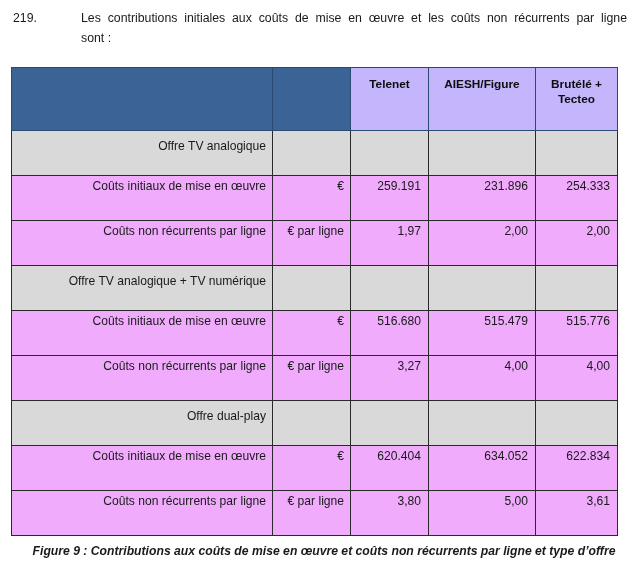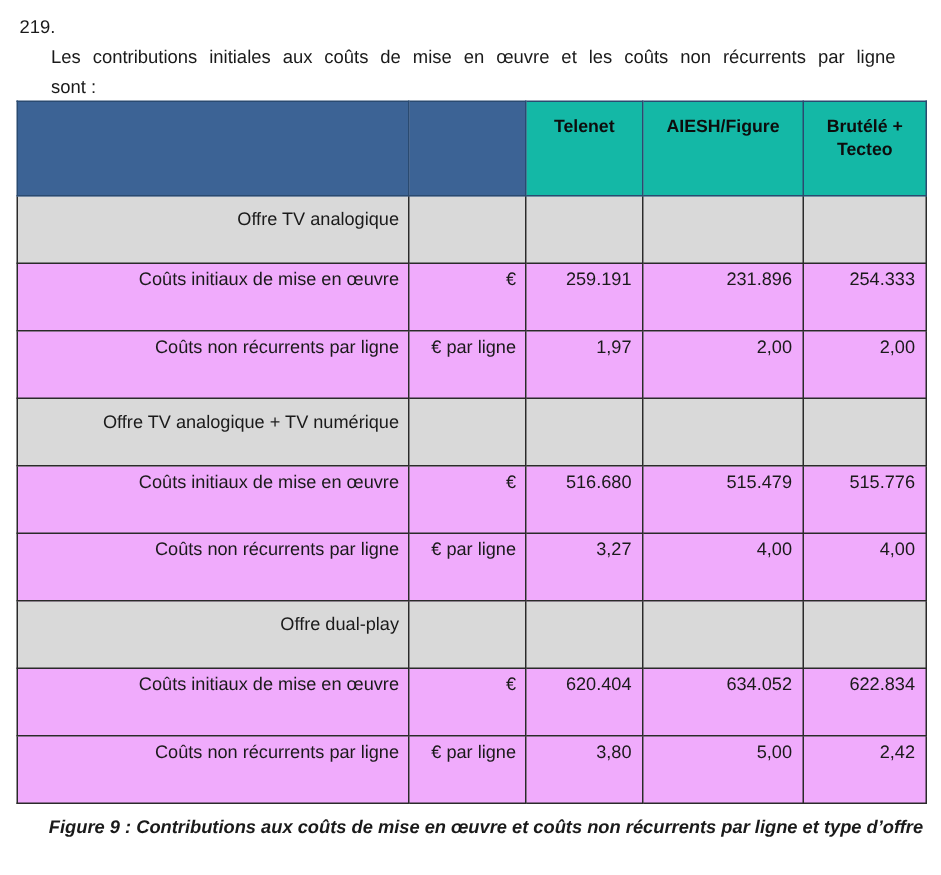--- a/index.html
+++ b/index.html
@@ -17,21 +17,20 @@
   }
 
   
   .para {
     position: absolute;
     left: 0;
     top: 8px;
     width: 627px;
     display: flex;
     align-items: flex-start;
-    flex-direction: column;
   }
   .para-num {
     width: 34px;
     margin-left: 13px;
     font-size: 12.3px;
     line-height: 20px;
     flex: 0 0 auto;
   }
   .para-body {
     width: 563px;
@@ -68,21 +67,21 @@
   
   col.c-label { width: 261px; }
   col.c-unit  { width: 78px; }
   col.c-val1  { width: 78px; }
   col.c-val2  { width: 107px; }
   col.c-val3  { width: 82px; }
 
   
   tr.head-row { height: 63px; }
   tr.head-row td {
-    background: #14b8a6;
+    background: #c4b5fd;
     color: #0d0d0d;
     font-weight: bold;
     text-align: center;
     font-size: 11.8px;
     line-height: 15px;
     padding: 9px 5px 0 5px;
     border-color: #2a4a70;
   }
   tr.head-row td.blank {
     background: #3C6395;
@@ -215,21 +214,21 @@
         <td class="unit">€</td>
         <td class="val">620.404</td>
         <td class="val">634.052</td>
         <td class="val">622.834</td>
       </tr>
       <tr class="data-row">
         <td class="lbl">Coûts non récurrents par ligne</td>
         <td class="unit">€ par ligne</td>
         <td class="val">3,80</td>
         <td class="val">5,00</td>
-        <td class="val">2,42</td>
+        <td class="val">3,61</td>
       </tr>
     </tbody>
   </table>
 </div>
 
 <div class="caption">
   <span>Figure 9 : Contributions aux coûts de mise en œuvre et coûts non récurrents par ligne et</span>
   <span>type d’offre</span>
 </div>
 

